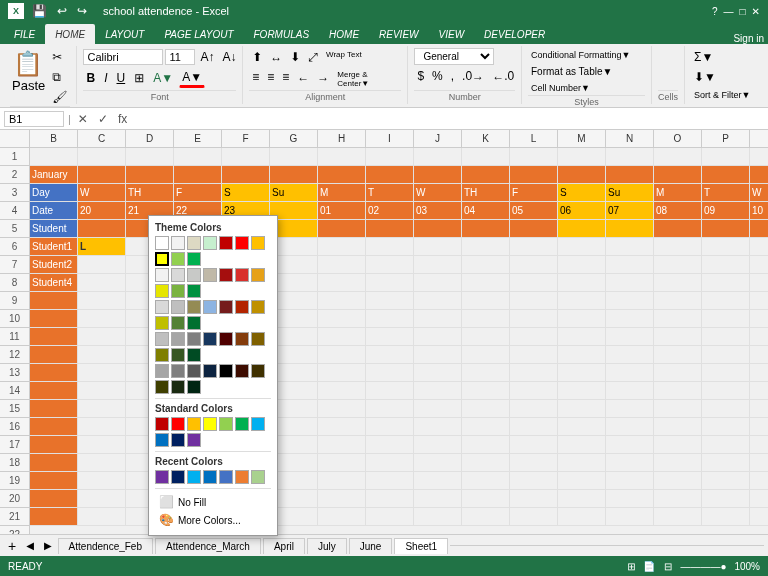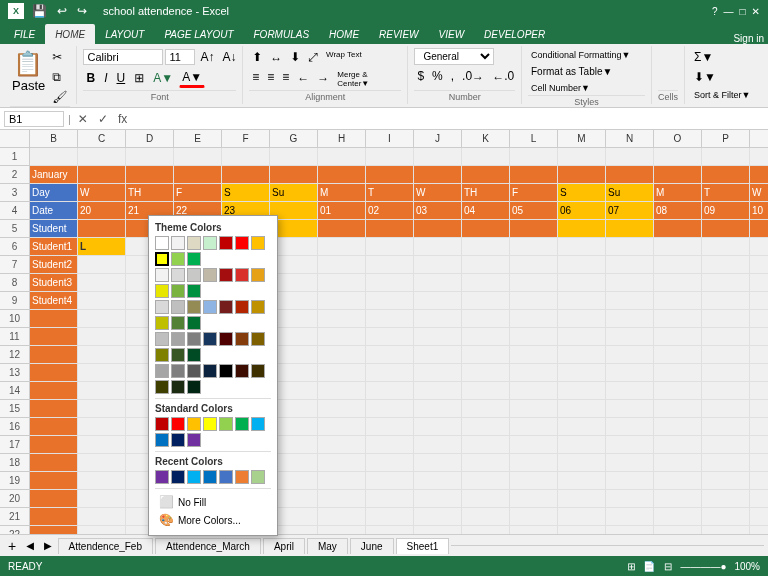--- a/index.html
+++ b/index.html
@@ -565,39 +565,20 @@
           <div class="cell"></div>
           <div class="cell"></div>
           <div class="cell"></div>
           <div class="cell"></div>
           <div class="cell"></div>
           <div class="cell"></div>
           <div class="cell"></div>
 
         </div>
 
-        <div class="grid-row">
-          <div class="cell orange">Student3</div>
-          <div class="cell"></div>
-          <div class="cell"></div>
-          <div class="cell"></div>
-          <div class="cell"></div>
-          <div class="cell"></div>
-          <div class="cell"></div>
-          <div class="cell"></div>
-          <div class="cell"></div>
-          <div class="cell"></div>
-          <div class="cell"></div>
-          <div class="cell"></div>
-          <div class="cell"></div>
-          <div class="cell"></div>
-          <div class="cell"></div>
-          <div class="cell"></div>
-
-        </div>
 
         <div class="grid-row">
           <div class="cell orange">Student4</div>
           <div class="cell"></div>
           <div class="cell"></div>
           <div class="cell"></div>
           <div class="cell"></div>
           <div class="cell"></div>
           <div class="cell"></div>
           <div class="cell"></div>
@@ -954,21 +935,21 @@
   </div>
 </div>
 
 <div class="sheet-tabs">
   <span style="font-size:14px;cursor:pointer;padding:0 4px;">+</span>
   <span style="font-size:10px;padding:0 4px;">◀</span>
   <span style="font-size:10px;padding:0 4px;">▶</span>
   <div class="sheet-tab">Attendence_Feb</div>
   <div class="sheet-tab">Attendence_March</div>
   <div class="sheet-tab">April</div>
-  <div class="sheet-tab">May</div>
+  <div class="sheet-tab">July</div>
   <div class="sheet-tab">June</div>
   <div class="sheet-tab active">Sheet1</div>
   <div style="flex:1; border-bottom:1px solid #ccc;"></div>
 </div>
 
 <div class="status-bar">
   <span>READY</span>
   <div style="display:flex; align-items:center; gap:8px;">
     <span>⊞</span>
     <span>📄</span>

